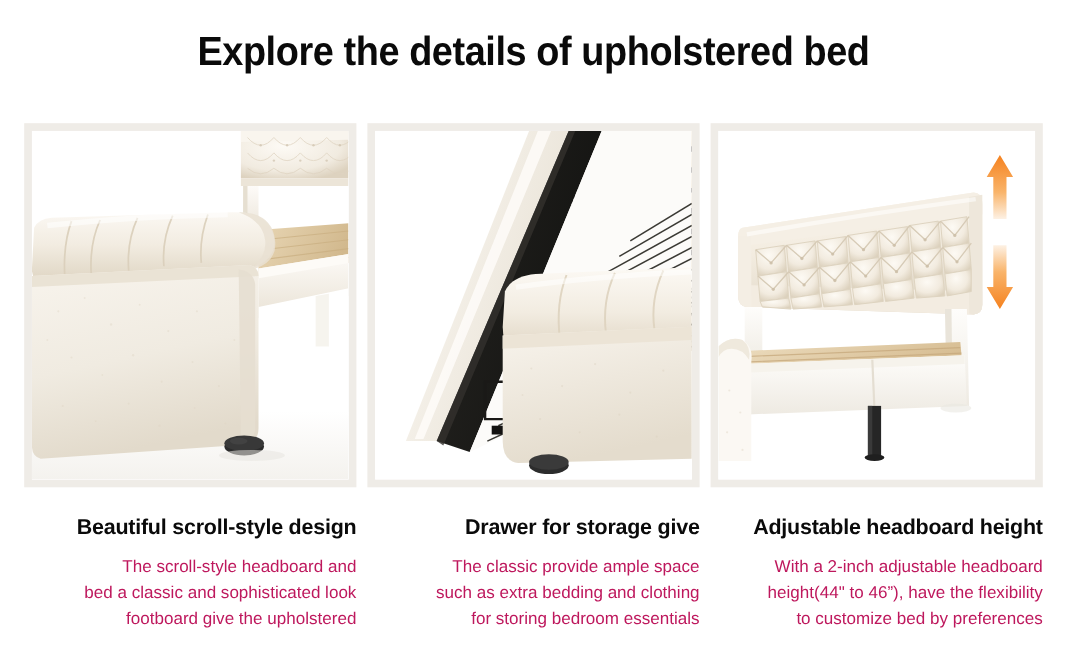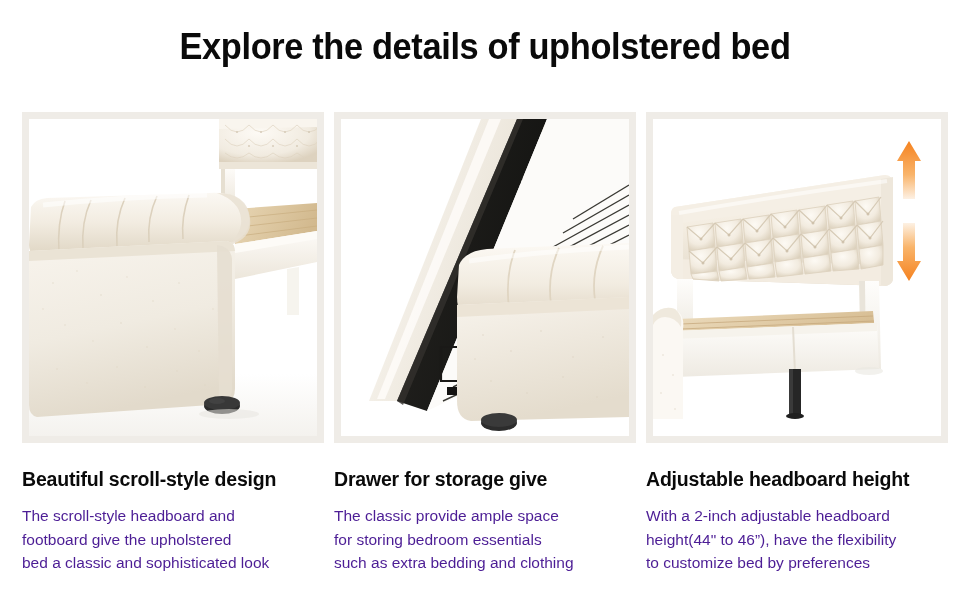--- a/index.html
+++ b/index.html
@@ -39,20 +39,21 @@
     left: 22px;
     top: 112px;
     width: 926px;
     display: flex;
     gap: 10px;
   }
   .column {
     width: 302px;
     display: flex;
     flex-direction: column;
+    text-align: right;
   }
 
   
   .photo-frame {
     width: 302px;
     height: 331px;
     box-sizing: border-box;
     border: 7px solid #efece7;
     background: #ffffff;
     position: relative;
@@ -74,21 +75,21 @@
     font-weight: 700;
     color: #0a0a0a;
     letter-spacing: -0.2px;
     white-space: nowrap;
   }
   .caption-body {
     margin-top: 13px;
     font-size: 15.5px;
     line-height: 23.5px;
     font-weight: 400;
-    color: #4c1d95;
+    color: #be185d;
   }
   .caption-body span { display: block; white-space: nowrap; }
 </style>
 </head>
 <body>
 
 <div class="page-title">Explore the details of upholstered bed</div>
 
 <div class="columns">
 
@@ -209,22 +210,22 @@
           <ellipse cx="188" cy="282" rx="8" ry="3" fill="#4a4a4a" opacity="0.6"></ellipse>
           <ellipse cx="200" cy="295" rx="30" ry="5" fill="#e8e5e0" opacity="0.55"></ellipse>
         </svg>
       </div>
     </div>
 
     <div class="caption">
       <div class="caption-title">Beautiful scroll-style design</div>
       <div class="caption-body">
         <span>The scroll-style headboard and</span>
+        <span>bed a classic and sophisticated look</span>
         <span>footboard give the upholstered</span>
-        <span>bed a classic and sophisticated look</span>
       </div>
     </div>
   </div>
 
   <div class="column">
     <div class="photo-frame">
       <div class="photo-inner">
         <svg class="photo-svg" viewBox="0 0 288 317" preserveAspectRatio="xMidYMid slice">
           <defs>
             <linearGradient id="p2rail" x1="0" y1="0" x2="1" y2="0.6">
@@ -356,22 +357,22 @@
             <ellipse cx="158" cy="301" rx="18" ry="7" fill="#3a3a3a"></ellipse>
           </g>
         </svg>
       </div>
     </div>
 
     <div class="caption">
       <div class="caption-title">Drawer for storage give</div>
       <div class="caption-body">
         <span>The classic provide ample space</span>
+        <span>such as extra bedding and clothing</span>
         <span>for storing bedroom essentials</span>
-        <span>such as extra bedding and clothing</span>
       </div>
     </div>
   </div>
 
   <div class="column">
     <div class="photo-frame">
       <div class="photo-inner">
         <svg class="photo-svg" viewBox="0 0 288 317" preserveAspectRatio="xMidYMid slice">
           <defs>
             <linearGradient id="p3hb" x1="0" y1="0" x2="0.2" y2="1">

